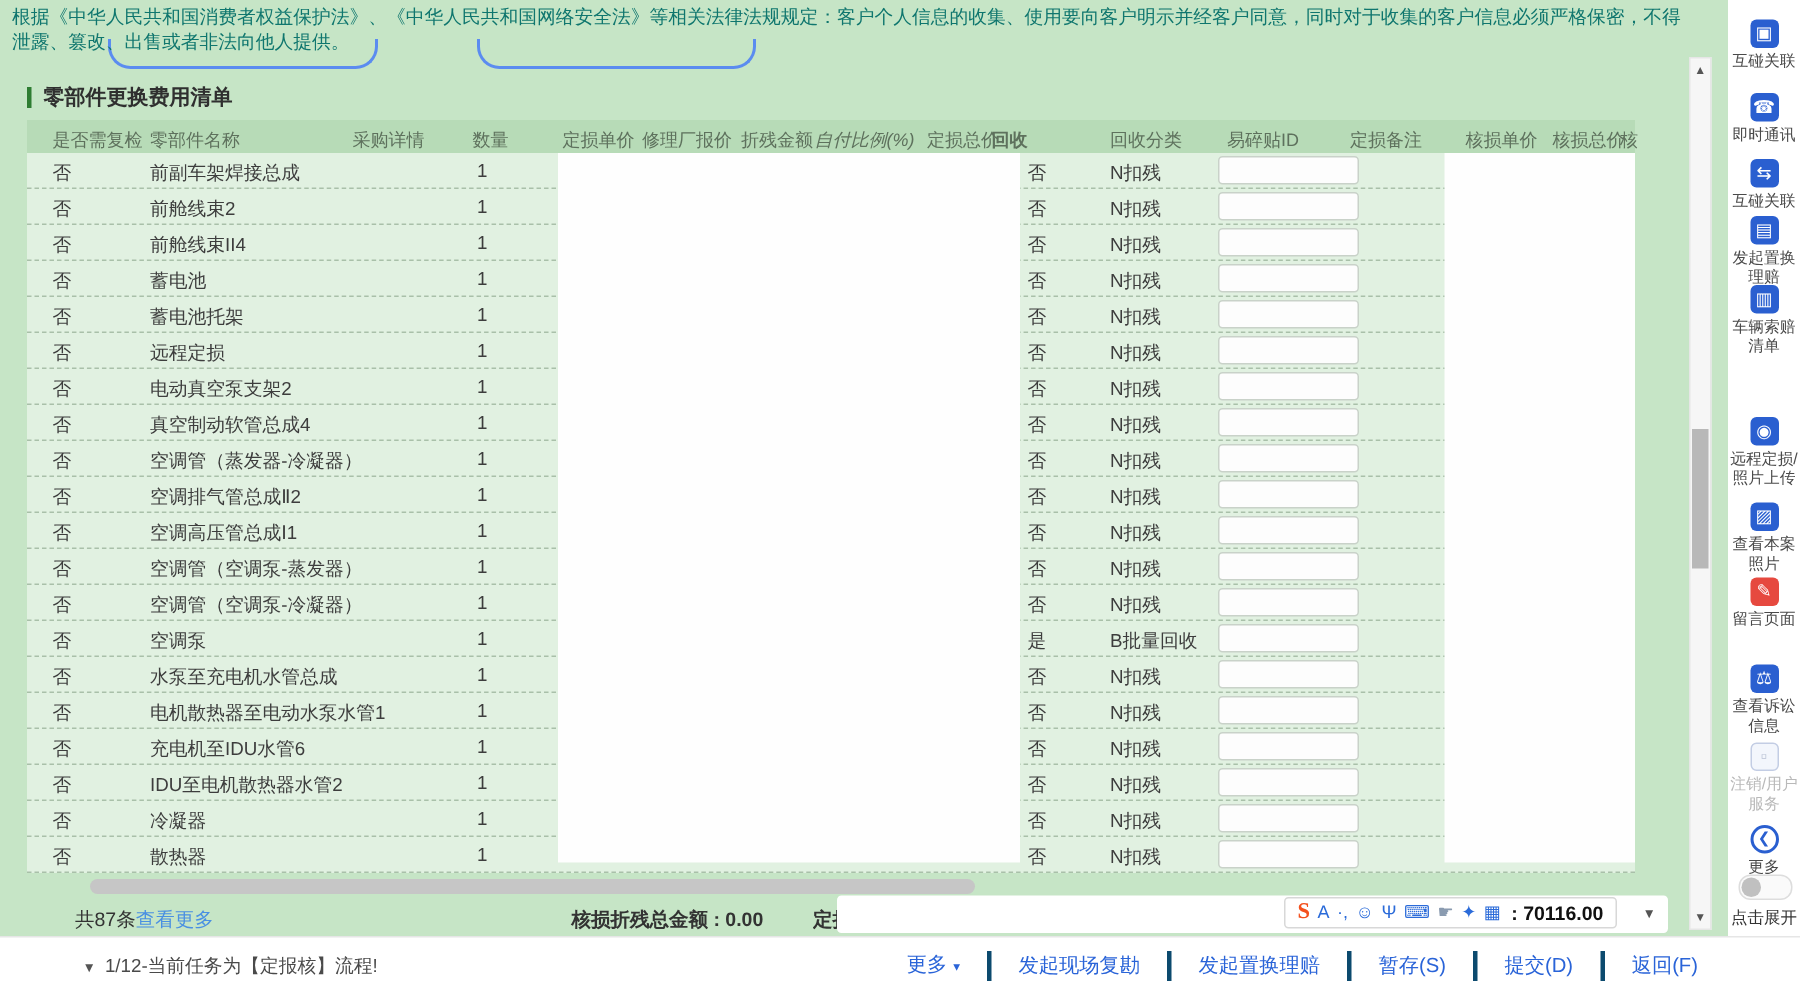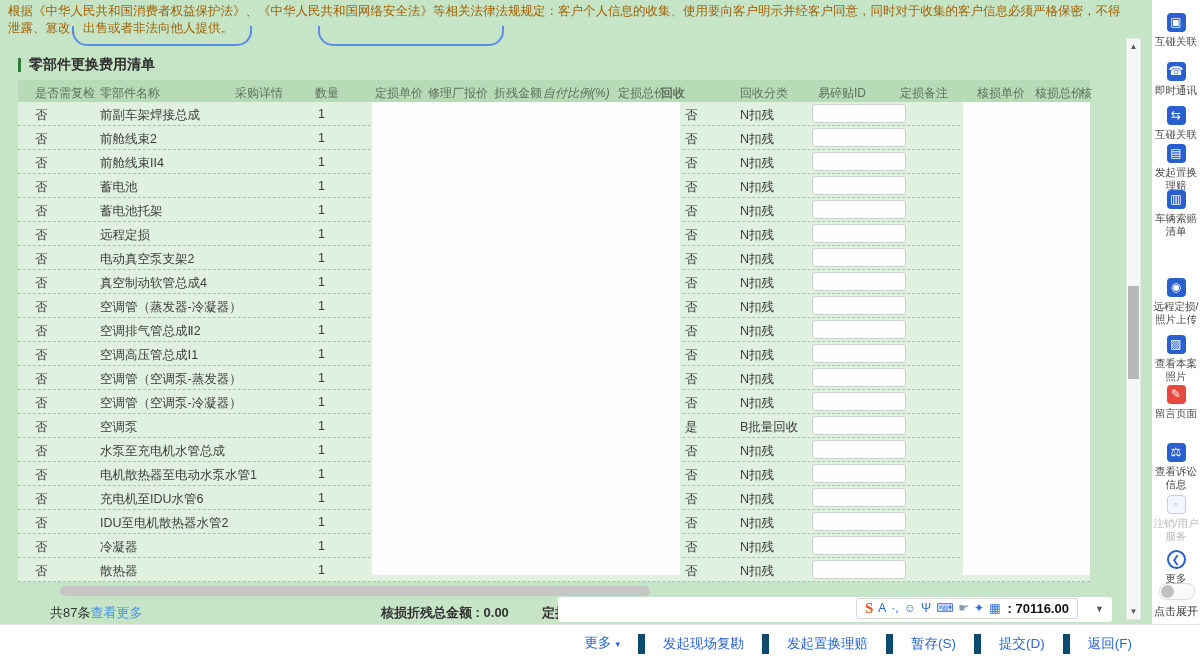--- a/index.html
+++ b/index.html
@@ -2,21 +2,21 @@
 <html><head>
 <meta charset="utf-8">
 <style>
   html,body{margin:0;padding:0}
   body{
     width:1200px;height:660px;position:relative;overflow:hidden;
     background:#c6e5c6;
     font-family:"Liberation Sans","DejaVu Sans",sans-serif;
   }
   
-  .notice{position:absolute;left:8px;top:3px;width:1114px;font-size:12.5px;line-height:17px;color:#a16207;z-index:3}
+  .notice{position:absolute;left:8px;top:3px;width:1114px;font-size:12.5px;line-height:17px;color:#0f766e;z-index:3}
   
   .pill{position:absolute;top:26px;height:18px;border:2px solid #5b8cf0;border-top:none;
         border-radius:0 0 15px 15px;background:transparent;z-index:2}
   .pill1{left:72px;width:176px}
   .pill2{left:318px;width:182px}
   
   .section{position:absolute;left:18px;top:56px;display:flex;align-items:center;gap:8px}
   .accent-bar{width:3px;height:14px;background:#2e7d32;display:inline-block}
   .section-title{font-size:14px;font-weight:bold;color:#2f2f2f}
   
@@ -66,21 +66,21 @@
   .toggle{position:absolute;left:7px;top:583px;width:34px;height:15px;background:#fafafa;border:1px solid #ddd;
           border-radius:8px;cursor:pointer}
   .knob{position:absolute;left:1px;top:0.5px;width:13px;height:13px;border-radius:50%;background:#c0c0c0}
   .expand-label{position:absolute;left:0;top:604px;width:100%;text-align:center;font-size:11px;color:#333}
   
   .taskbar{position:absolute;left:0;top:624px;width:1200px;height:36px;background:#fff;border-top:1px solid #e6e6e6;z-index:6}
   .task-left{position:absolute;left:55px;top:11px;font-size:12.5px;color:#4a4a4a}
   .task-caret{font-size:9px;color:#555;margin-right:6px}
   .task-buttons{position:absolute;right:50px;top:8px;display:flex;align-items:center}
   .tb{padding:0 18px;font-size:13.5px;color:#2a64d8;white-space:nowrap;cursor:pointer;line-height:20px}
-  .tb + .tb{border-left:7px solid #0c4a6e}
+  .tb + .tb{border-left:3px solid #0c4a6e}
   .tb .bcaret{font-size:9px;margin-left:4px}
 </style>
 </head>
 <body>
 
 <div class="notice">根据《中华人民共和国消费者权益保护法》、《中华人民共和国网络安全法》等相关法律法规规定：客户个人信息的收集、使用要向客户明示并经客户同意，同时对于收集的客户信息必须严格保密，不得泄露、篡改、出售或者非法向他人提供。</div>
 
 <div class="pill pill1"></div>
 <div class="pill pill2"></div>
 
@@ -348,20 +348,23 @@
       <span class="s-icon">▫</span>
       <span class="s-label">注销/用户服务</span>
     </div>
     <div class="s-item more" style="top: 550px;">
       <span class="s-icon">❮</span>
       <span class="s-label">更多</span>
     </div>
   </div>
 
 <div class="taskbar">
+  <div class="task-left">
+    <span class="task-caret">▼</span><span>1/12-当前任务为【定报核】流程!</span>
+  </div>
   <div class="task-buttons" id="taskbtns">
       <span class="tb">更多<span class="bcaret">▾</span></span>
       <span class="tb">发起现场复勘</span>
       <span class="tb">发起置换理赔</span>
       <span class="tb">暂存(S)</span>
       <span class="tb">提交(D)</span>
       <span class="tb">返回(F)</span>
     </div>
 </div>
 

